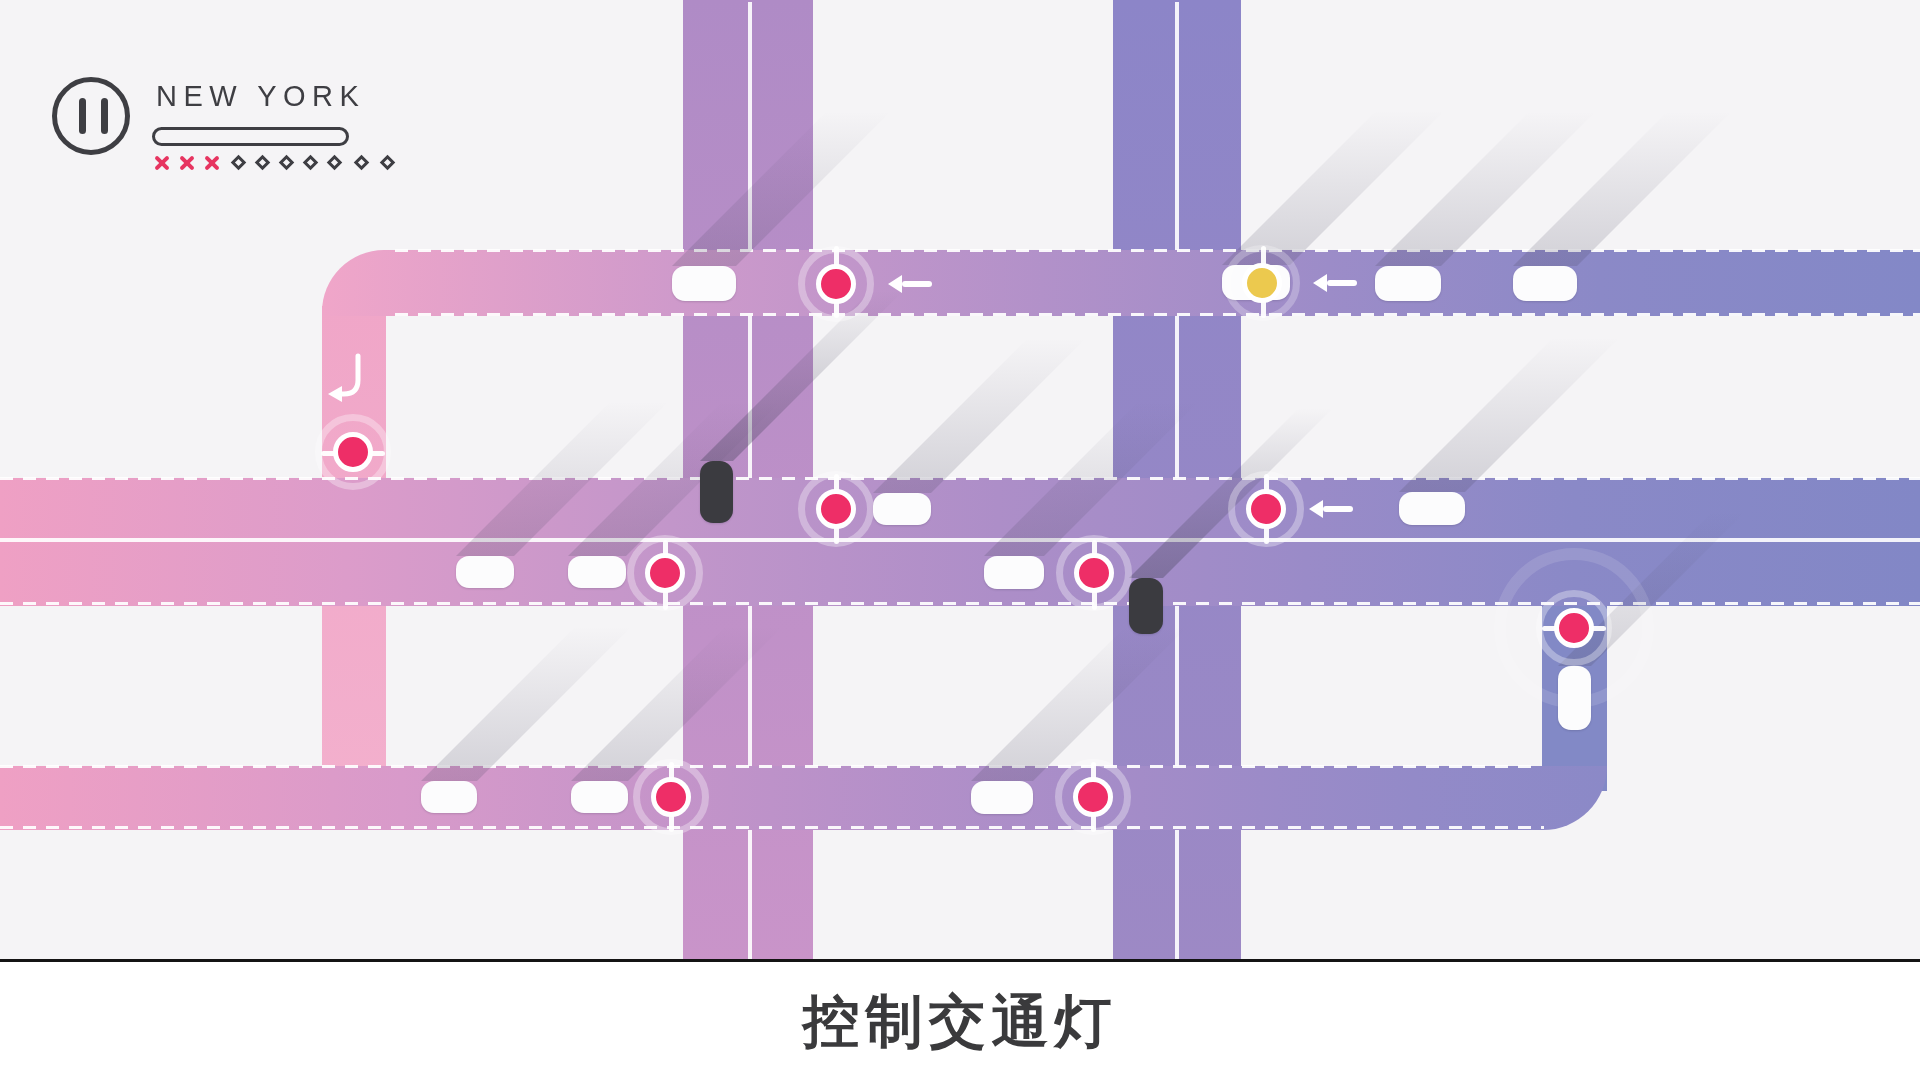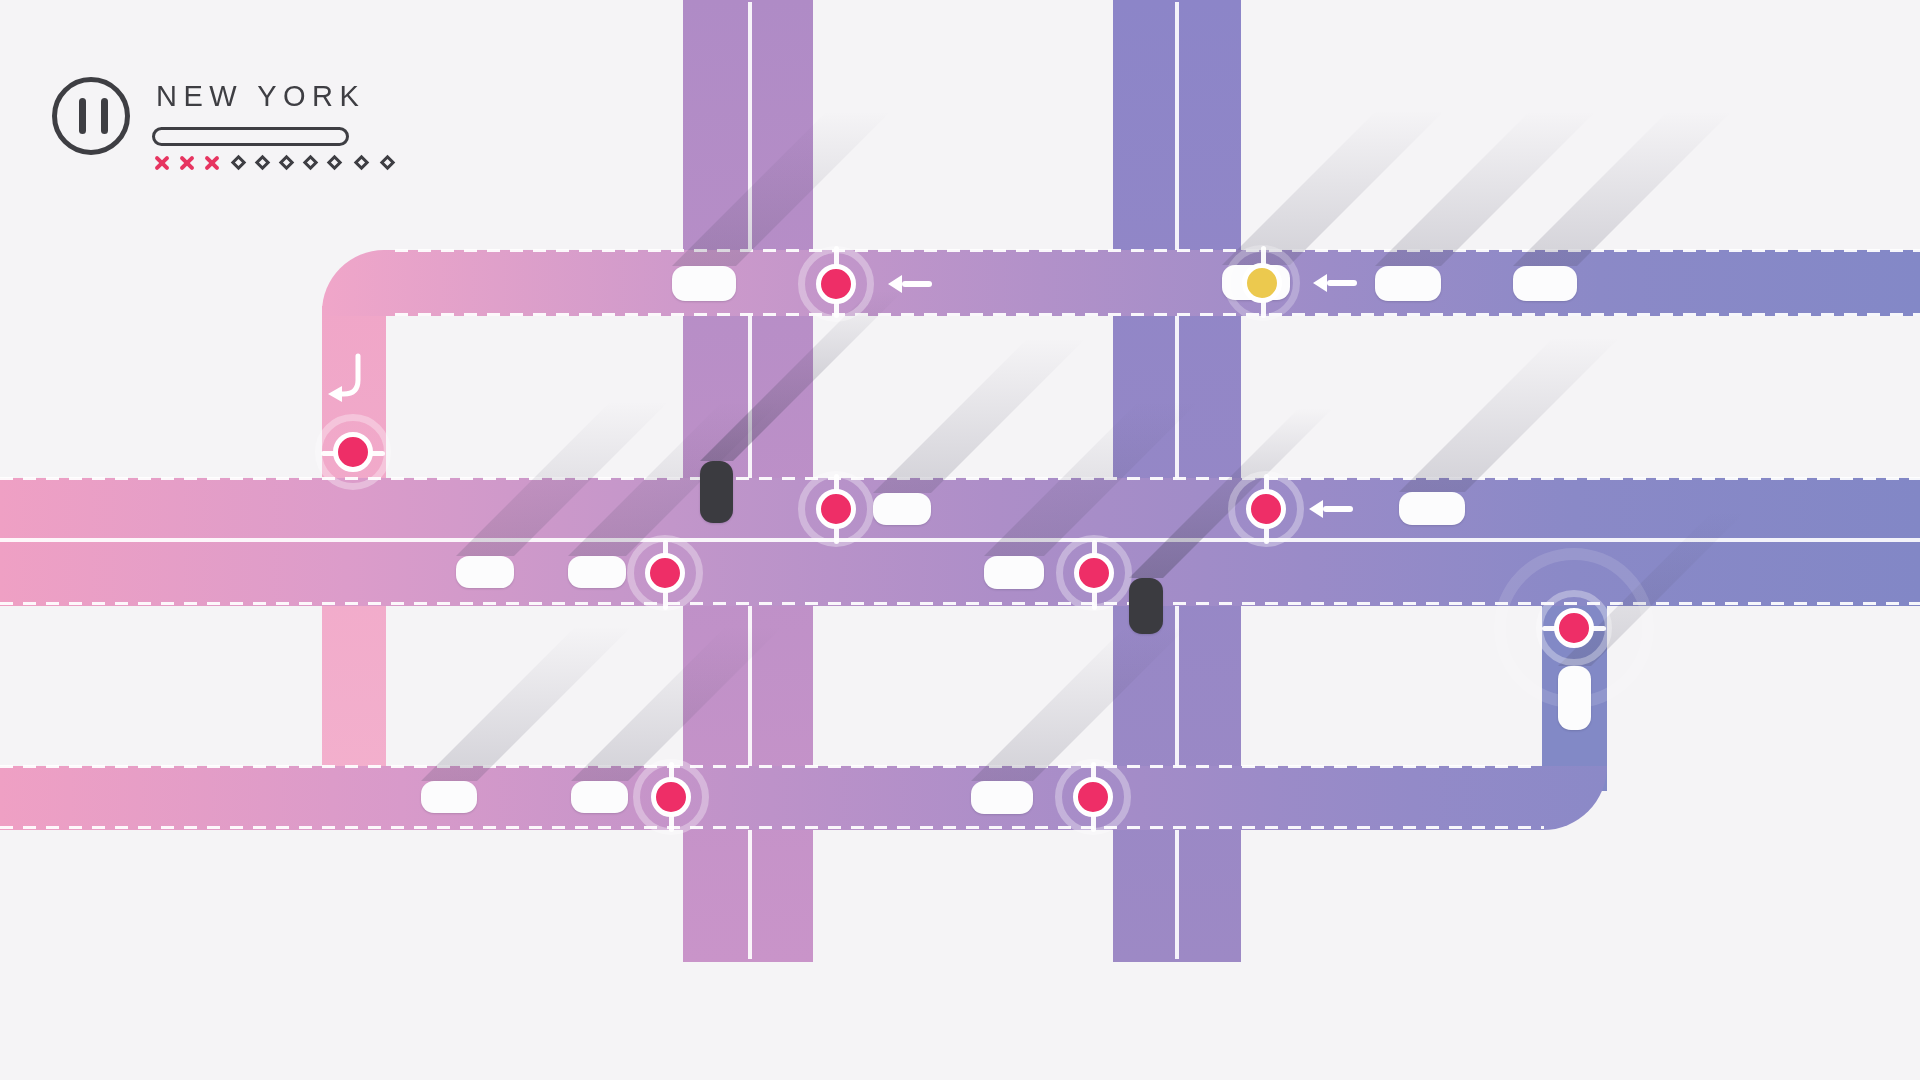--- a/index.html
+++ b/index.html
@@ -146,13 +146,16 @@
       <div class="xmark" style="position: absolute; left: 204px; top: 155px;"></div>
       <div class="diamond" style="position: absolute; left: 233px; top: 157px;"></div>
       <div class="diamond" style="position: absolute; left: 257px; top: 157px;"></div>
       <div class="diamond" style="position: absolute; left: 281px; top: 157px;"></div>
       <div class="diamond" style="position: absolute; left: 305px; top: 157px;"></div>
       <div class="diamond" style="position: absolute; left: 329px; top: 157px;"></div>
       <div class="diamond" style="position: absolute; left: 356px; top: 157px;"></div>
       <div class="diamond" style="position: absolute; left: 382px; top: 157px;"></div>
     </div>
 
+  <div id="bottom-bar">
+    <div id="instruction">控制交通灯</div>
+  </div>
 </div>
 
 </body></html>

